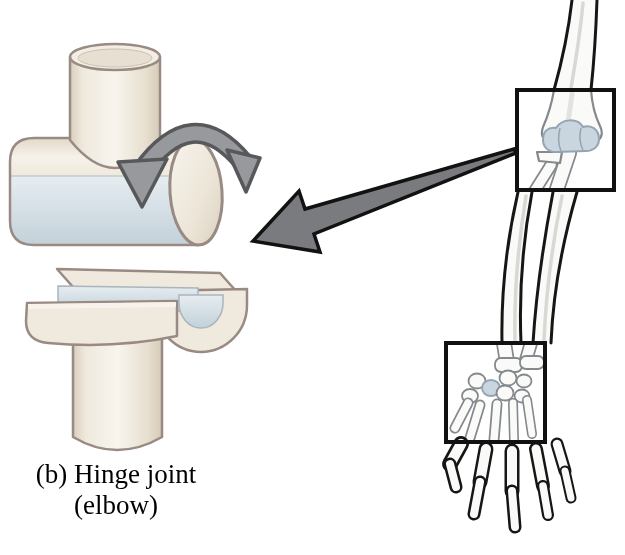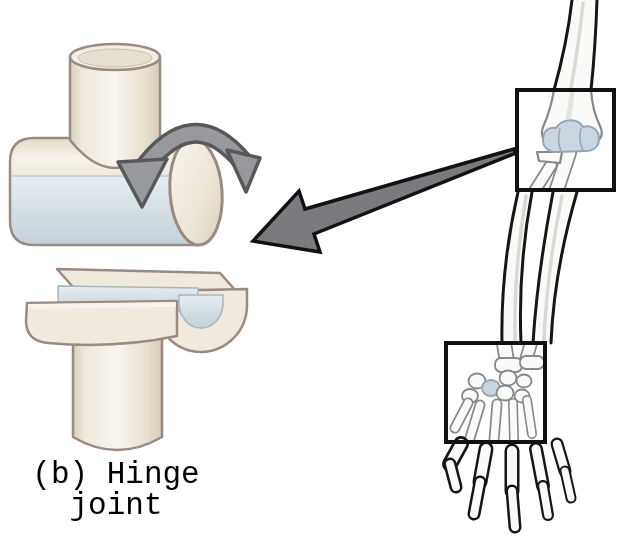--- a/index.html
+++ b/index.html
@@ -12,23 +12,23 @@
     font-family: "Liberation Sans", sans-serif;
   }
   .art { position: absolute; left: 0; top: 0; }
   .caption {
     position: absolute;
     left: 10px;
     top: 459px;
     width: 212px;
     text-align: center;
     color: var(--caption-black, #000);
-    font-size: 31px;
+    font-size: 27px;
     line-height: 31px;
-    font-family: Liberation Mono, monospace;
+    font-family: Liberation Serif, serif;
   }
   
   .cream  { fill: var(--bone-cream, #efe9de); stroke: var(--outline-taupe, #998a84); stroke-width: 2.5; stroke-linejoin: round; }
   .taupe-line { fill: none; stroke: var(--outline-taupe, #998a84); stroke-width: 2.5; }
   .blue   { stroke: var(--model-cartilage-stroke, #a9b6bd); stroke-width: 1.5; }
   
   .rot-under { fill: none; stroke: var(--arrow-gray-dark, #57585a); stroke-width: 21; }
   .rot-over  { fill: none; stroke: var(--arrow-gray, #98999c); stroke-width: 14; }
   .rot-head  { fill: var(--arrow-gray, #98999c); stroke: var(--arrow-gray-dark, #57585a); stroke-width: 3.5; stroke-linejoin: round; }
   
@@ -206,14 +206,15 @@
         <path class="finger-in" d="M 565 471 L 571 498" stroke-width="7"></path>
       </g>
 
       <rect class="inspect-box" x="517" y="90" width="97" height="100"></rect>
       <rect class="inspect-box" x="446" y="343" width="99" height="99" stroke-width="4.5"></rect>
     </g>
   </svg>
 
   <div class="caption">
     <div>(b) Hinge joint</div>
+    <div>(elbow)</div>
   </div>
 </div>
 
 </body></html>

